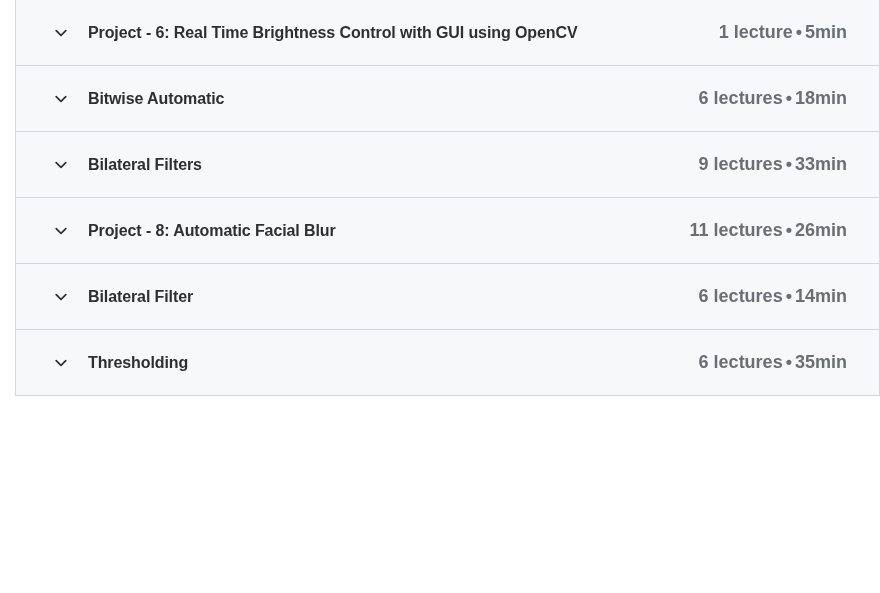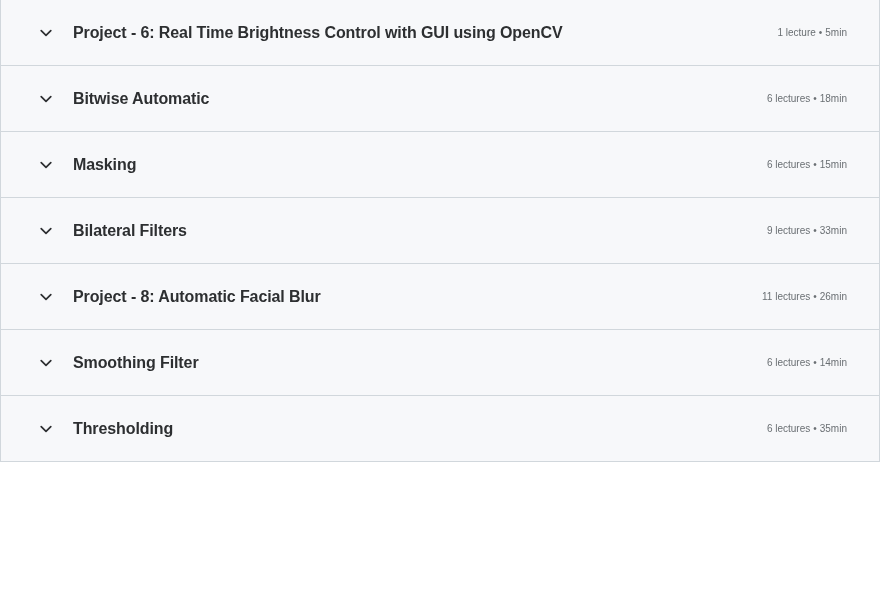--- a/index.html
+++ b/index.html
@@ -30,20 +30,21 @@
     height: 66px;
     flex: 0 0 66px;
     background: #f7f8fa;
     border-left: 1px solid #d1d7dc;
     border-right: 1px solid #d1d7dc;
     border-bottom: 1px solid #d1d7dc;
     display: flex;
     align-items: center;
     padding: 0 32px 0 0;
     cursor: pointer;
+    margin-left: 15px;
   }
   .section:first-child {
     border-top: none;
   }
 
   .chev {
     flex: 0 0 auto;
     width: 22px;
     height: 22px;
     margin-left: 34px;
@@ -63,22 +64,22 @@
     font-weight: 700;
     color: #2d2f31;
     letter-spacing: -0.1px;
     white-space: nowrap;
     overflow: hidden;
     text-overflow: ellipsis;
   }
 
   .sec-meta {
     flex: 0 0 auto;
-    font-size: 10px;
-    font-weight: 400;
+    font-size: 18px;
+    font-weight: 700;
     color: #6a6f73;
     white-space: nowrap;
     text-align: right;
     padding-left: 20px;
   }
   .sec-meta .dot {
     padding: 0 3px;
   }
 </style>
 </head>
@@ -102,48 +103,39 @@
       </span>
       <span class="sec-title">Bitwise Automatic</span>
       <span class="sec-meta"><span>6 lectures</span><span class="dot">•</span><span>18min</span></span>
     </div>
     <div class="section">
       <span class="chev">
         <svg width="16" height="16" viewBox="0 0 16 16" aria-hidden="true">
           <path d="M3.2 5.6 L8 10.4 L12.8 5.6" fill="none" stroke="currentColor" stroke-width="1.7" stroke-linecap="round" stroke-linejoin="round"></path>
         </svg>
       </span>
-      <span class="sec-title">Masking</span>
-      <span class="sec-meta"><span>6 lectures</span><span class="dot">•</span><span>15min</span></span>
-    </div>
-    <div class="section">
-      <span class="chev">
-        <svg width="16" height="16" viewBox="0 0 16 16" aria-hidden="true">
-          <path d="M3.2 5.6 L8 10.4 L12.8 5.6" fill="none" stroke="currentColor" stroke-width="1.7" stroke-linecap="round" stroke-linejoin="round"></path>
-        </svg>
-      </span>
       <span class="sec-title">Bilateral Filters</span>
       <span class="sec-meta"><span>9 lectures</span><span class="dot">•</span><span>33min</span></span>
     </div>
     <div class="section">
       <span class="chev">
         <svg width="16" height="16" viewBox="0 0 16 16" aria-hidden="true">
           <path d="M3.2 5.6 L8 10.4 L12.8 5.6" fill="none" stroke="currentColor" stroke-width="1.7" stroke-linecap="round" stroke-linejoin="round"></path>
         </svg>
       </span>
       <span class="sec-title">Project - 8: Automatic Facial Blur</span>
       <span class="sec-meta"><span>11 lectures</span><span class="dot">•</span><span>26min</span></span>
     </div>
     <div class="section">
       <span class="chev">
         <svg width="16" height="16" viewBox="0 0 16 16" aria-hidden="true">
           <path d="M3.2 5.6 L8 10.4 L12.8 5.6" fill="none" stroke="currentColor" stroke-width="1.7" stroke-linecap="round" stroke-linejoin="round"></path>
         </svg>
       </span>
-      <span class="sec-title">Smoothing Filter</span>
+      <span class="sec-title">Bilateral Filter</span>
       <span class="sec-meta"><span>6 lectures</span><span class="dot">•</span><span>14min</span></span>
     </div>
     <div class="section">
       <span class="chev">
         <svg width="16" height="16" viewBox="0 0 16 16" aria-hidden="true">
           <path d="M3.2 5.6 L8 10.4 L12.8 5.6" fill="none" stroke="currentColor" stroke-width="1.7" stroke-linecap="round" stroke-linejoin="round"></path>
         </svg>
       </span>
       <span class="sec-title">Thresholding</span>
       <span class="sec-meta"><span>6 lectures</span><span class="dot">•</span><span>35min</span></span>

